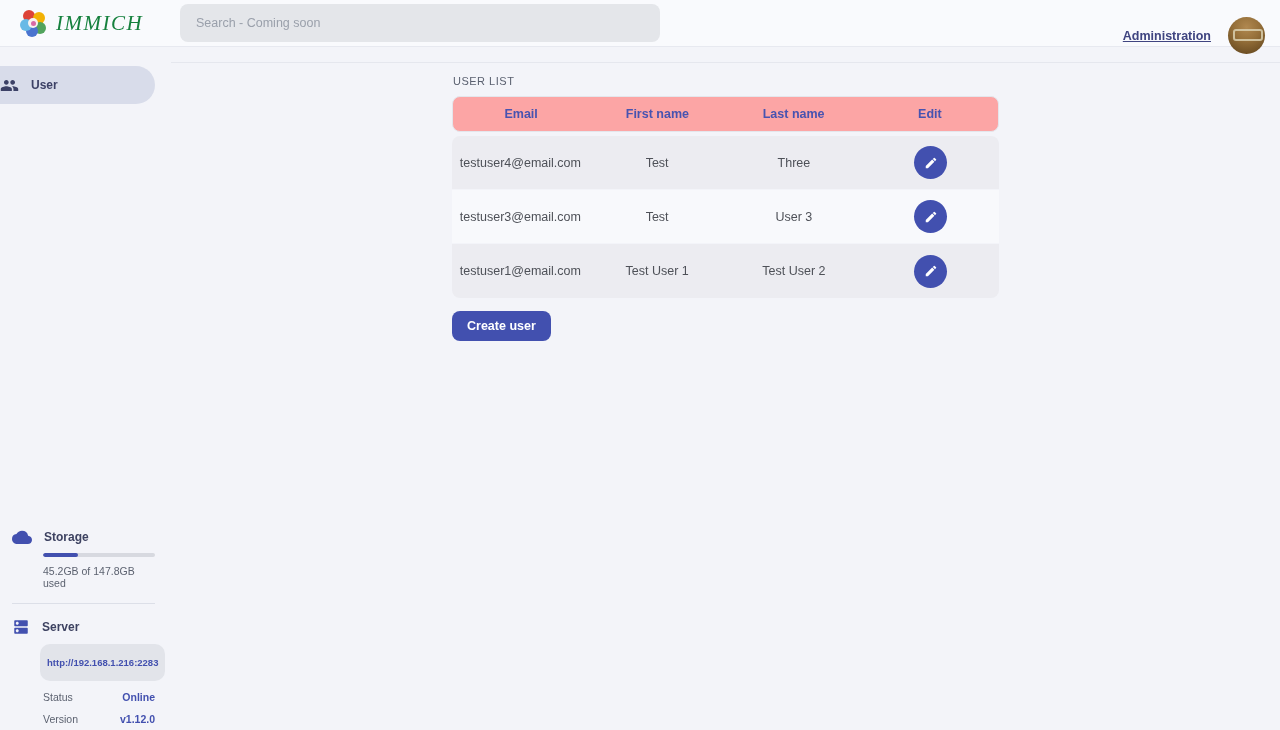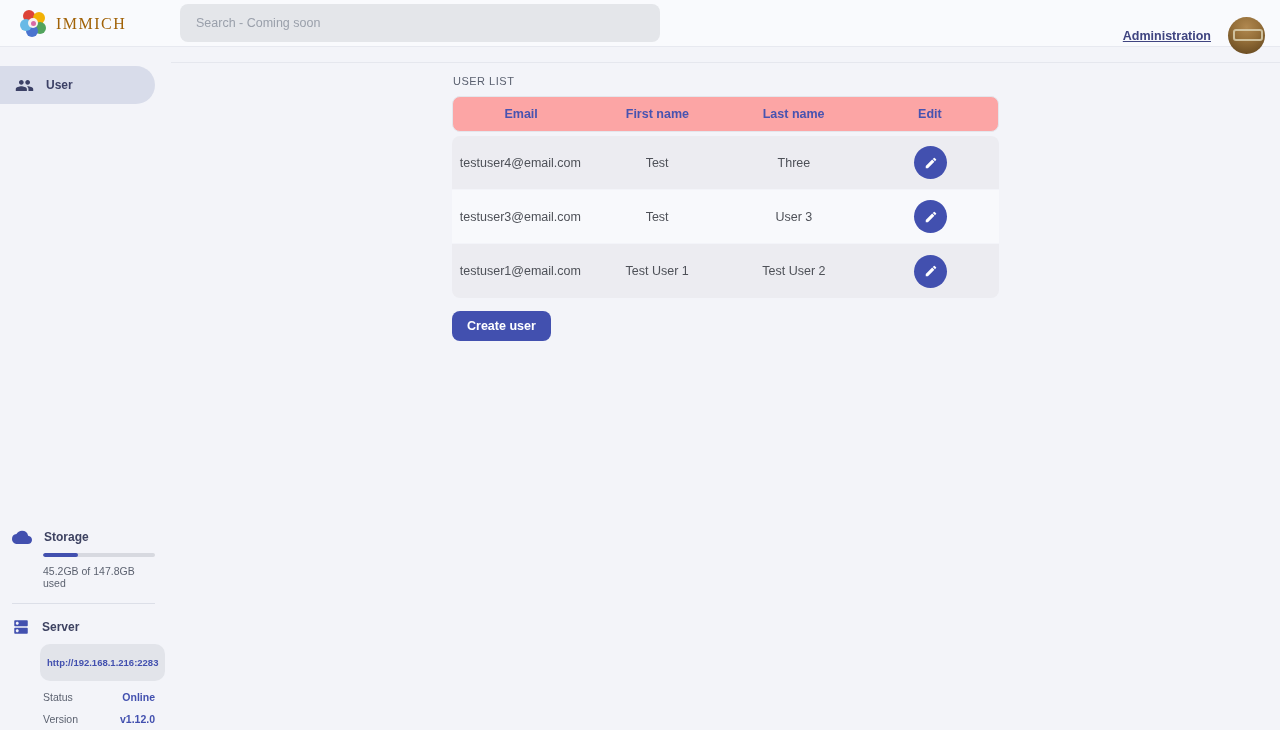--- a/index.html
+++ b/index.html
@@ -12,36 +12,36 @@
   .brand-wrap { position:absolute; left:20px; top:0; height:47px; display:flex; align-items:center; gap:9px; cursor:pointer; }
   .flower { position:relative; width:27px; height:27px; }
   .flower i { position:absolute; width:12px; height:12px; border-radius:50%; }
   .petal-red    { left:3px;  top:0;    background:#dd4237; }
   .petal-yellow { left:13px; top:2px;  background:#f2b104; }
   .petal-green  { left:14px; top:12px; background:#52a35d; }
   .petal-blue   { left:6px;  top:15px; background:#4a74cf; }
   .petal-sky    { left:0;    top:9px;  background:#68bae6; }
   .flower .core { position:absolute; left:8px; top:8px; width:10px; height:10px; border-radius:50%; background:#f7f3f0; }
   .flower .dot  { position:absolute; left:11px; top:11px; width:5px; height:5px; border-radius:50%; background:#d86aa6; }
-  .brand-text { font-family:"Liberation Serif", serif; font-size:16px; letter-spacing:1.5px; color:#a16207; font-weight:500; }
+  .brand-text { font-family:"Liberation Serif", serif; font-size:21px; letter-spacing:1.5px; color:#15803d; font-weight:500;font-style:italic; }
 
   .search { position:absolute; left:180px; top:4px; width:480px; height:38px; background:#e4e6ea; border:none; border-radius:8px; padding:0 16px; font-size:12.5px; color:#55585f; outline:none; font-family:"Liberation Sans", sans-serif; }
   .search::placeholder { color:#9aa0ab; }
 
   .topbar-right { position:absolute; right:15px; top:12px; height:47px; display:flex; align-items:center; gap:17px; }
   .admin-link { font-size:12.5px; font-weight:700; color:#3f4480; text-decoration:underline; cursor:pointer; }
   .avatar { width:37px; height:37px; border-radius:50%; position:relative; overflow:hidden; cursor:pointer;
             background:radial-gradient(circle at 50% 28%, #b08850 0%, #96703a 40%, #6a4c22 85%, #4e371a 100%); }
   .avatar::after { content:""; position:absolute; left:5px; top:12px; width:26px; height:8px; border:2px solid #d9d0b0; border-radius:3px; opacity:.85; }
 
   
   .app { display:flex; height:682px; }
   .sidebar { width:171px; flex:none; position:relative; }
 
-  .nav-item { margin-top:19px; width:155px; height:38px; background:#d8dcea; border-radius:0 19px 19px 0; display:flex; align-items:center; padding-left:15px; gap:12px; cursor:pointer; }
+  .nav-item { margin-top:19px; width:155px; height:38px; background:#d8dcea; border-radius:0 19px 19px 0; display:flex; align-items:center; gap:12px; cursor:pointer; }
   .nav-label { font-size:12px; font-weight:600; color:#3c4166; }
 
   .sidebar-bottom { position:absolute; bottom:4px; left:0; width:171px; padding:0 16px 0 12px; }
   .sb-title-row { display:flex; align-items:center; gap:12px; }
   .sb-title { font-size:12px; font-weight:700; color:#3d4261; }
   .progress-track { margin:8px 0 0 31px; width:112px; height:4px; border-radius:2px; background:#d7d9e0; overflow:hidden; }
   .progress-fill { height:100%; border-radius:2px; background:var(--accent); }
   .usage { margin:8px 0 0 31px; font-size:10.5px; color:#5c6270; }
   .sb-divider { height:1px; background:#dcdfe8; margin:14px 0; }
   .url-pill { display:inline-block; margin:8px 0 0 28px; background:#e2e4ea; border-radius:10px; padding:13px 7px; font-size:9.5px; font-weight:700; color:var(--accent); }

